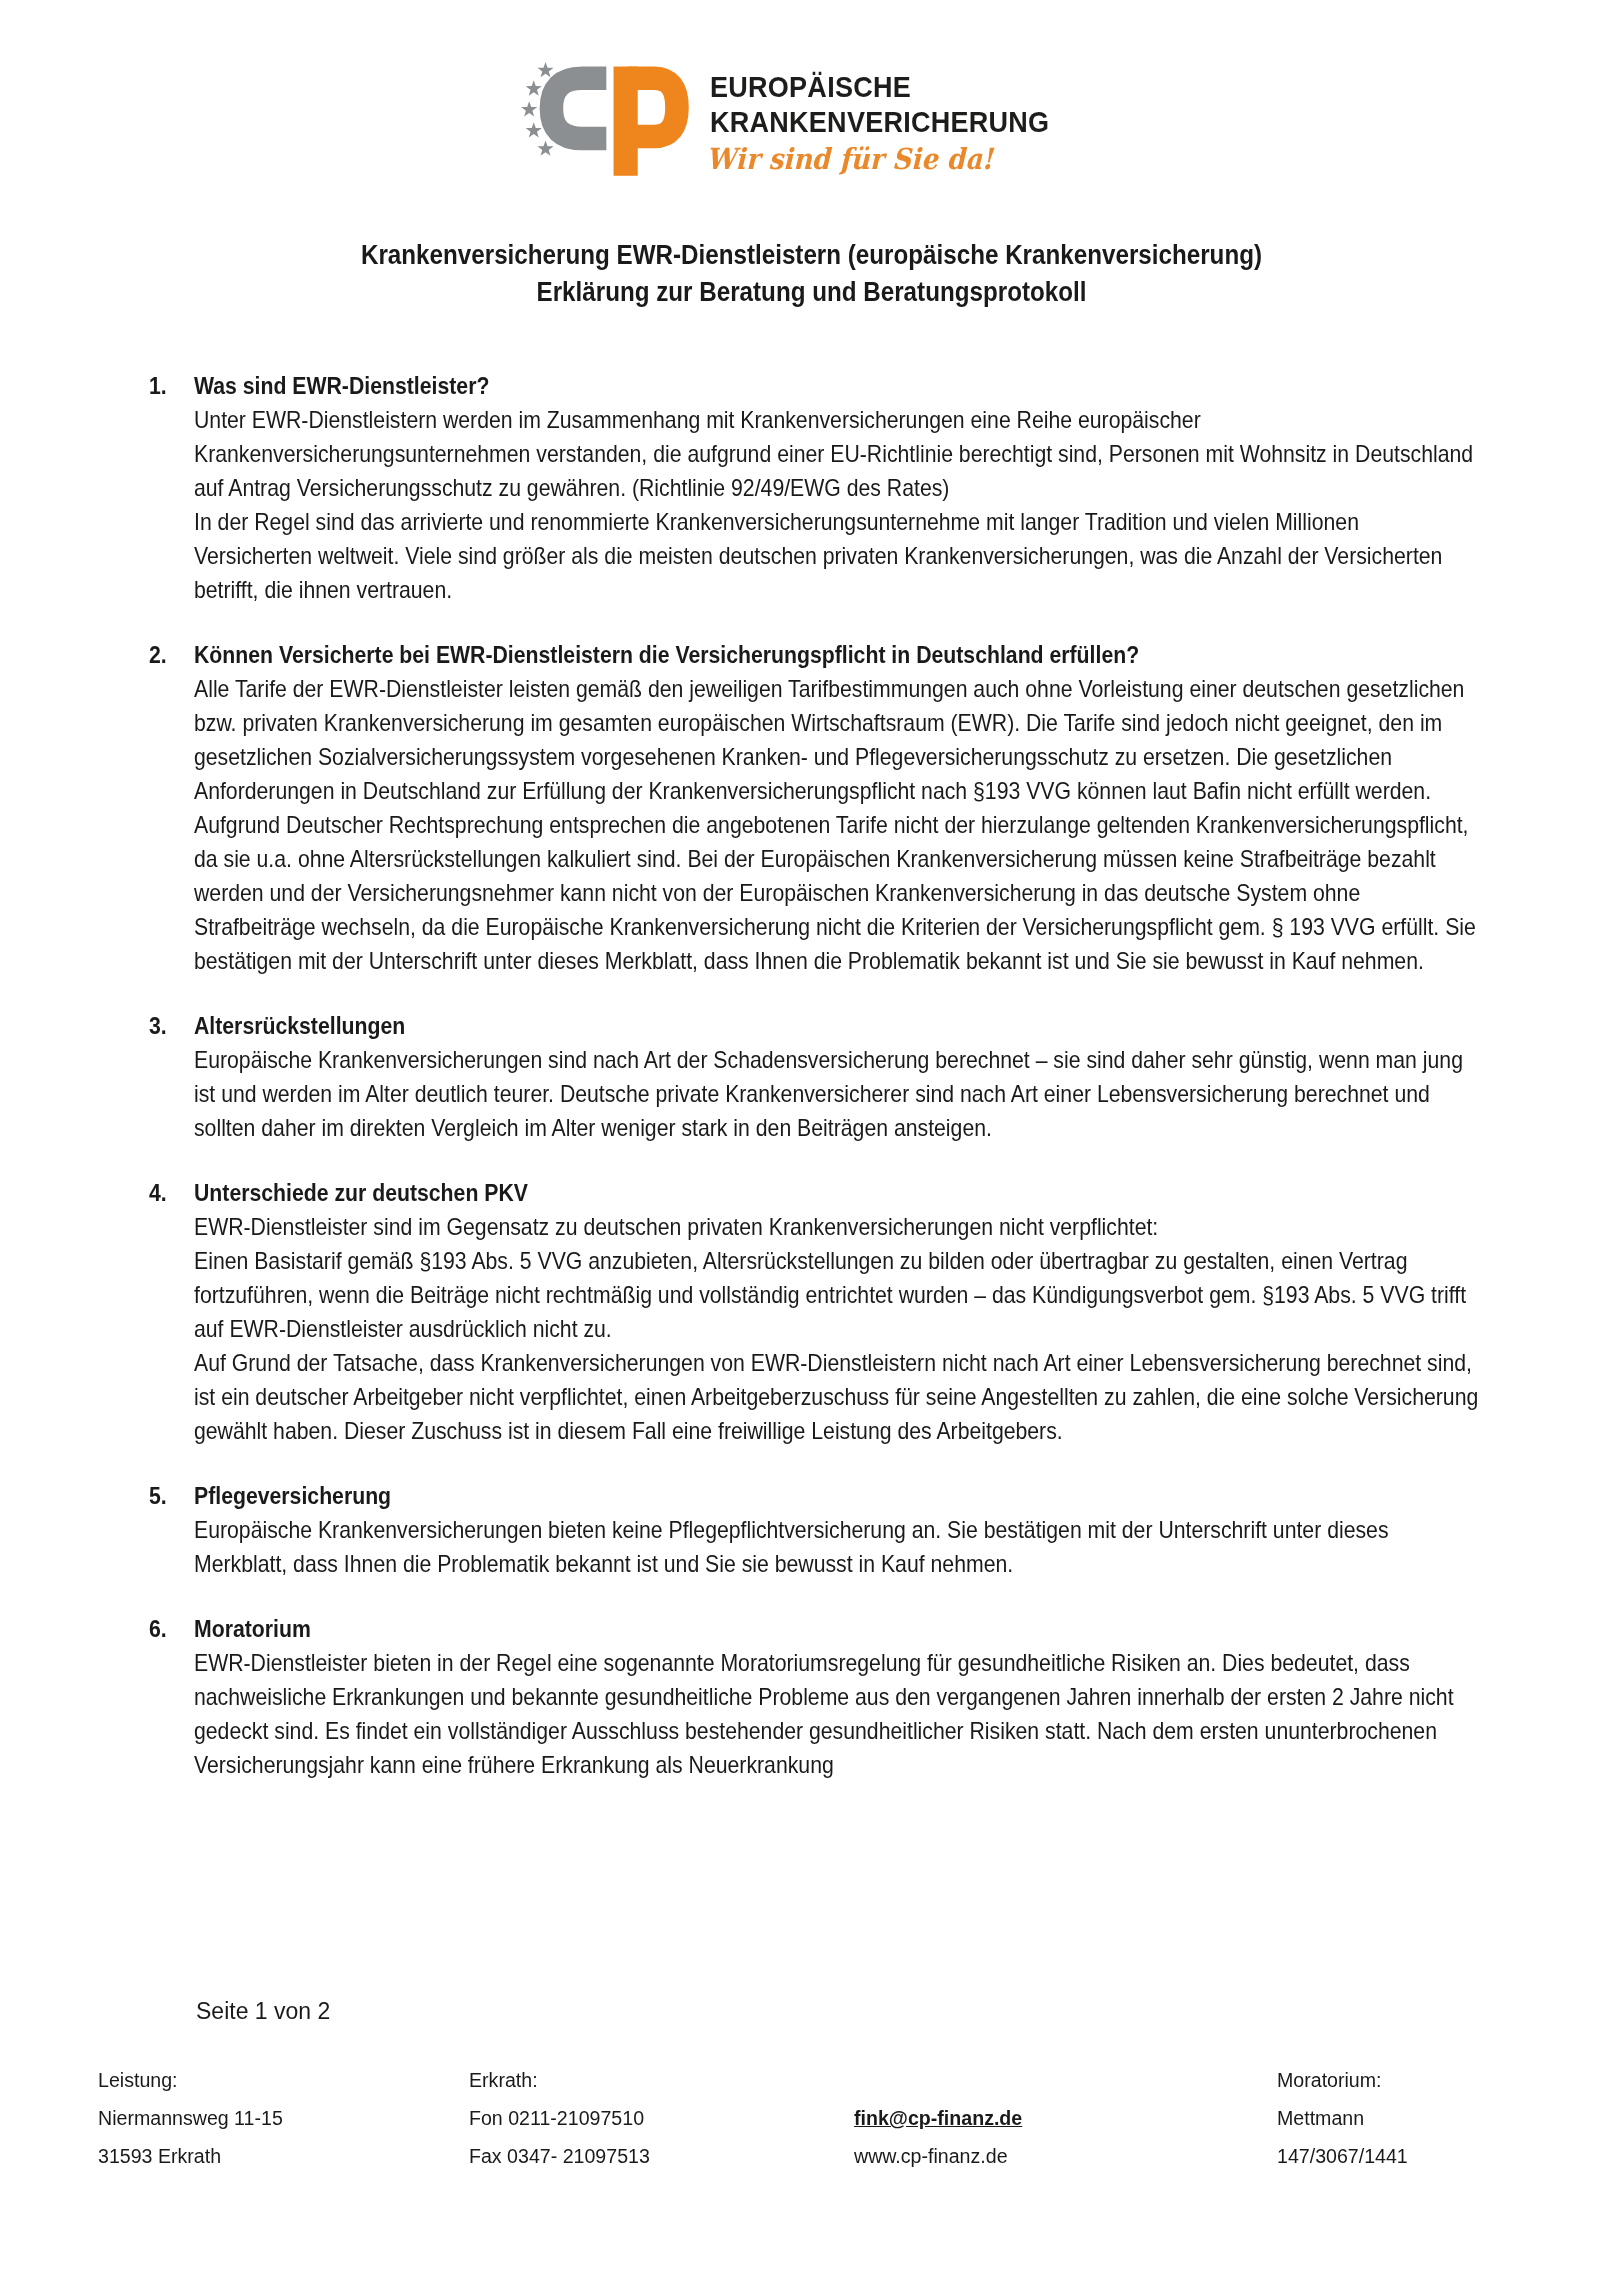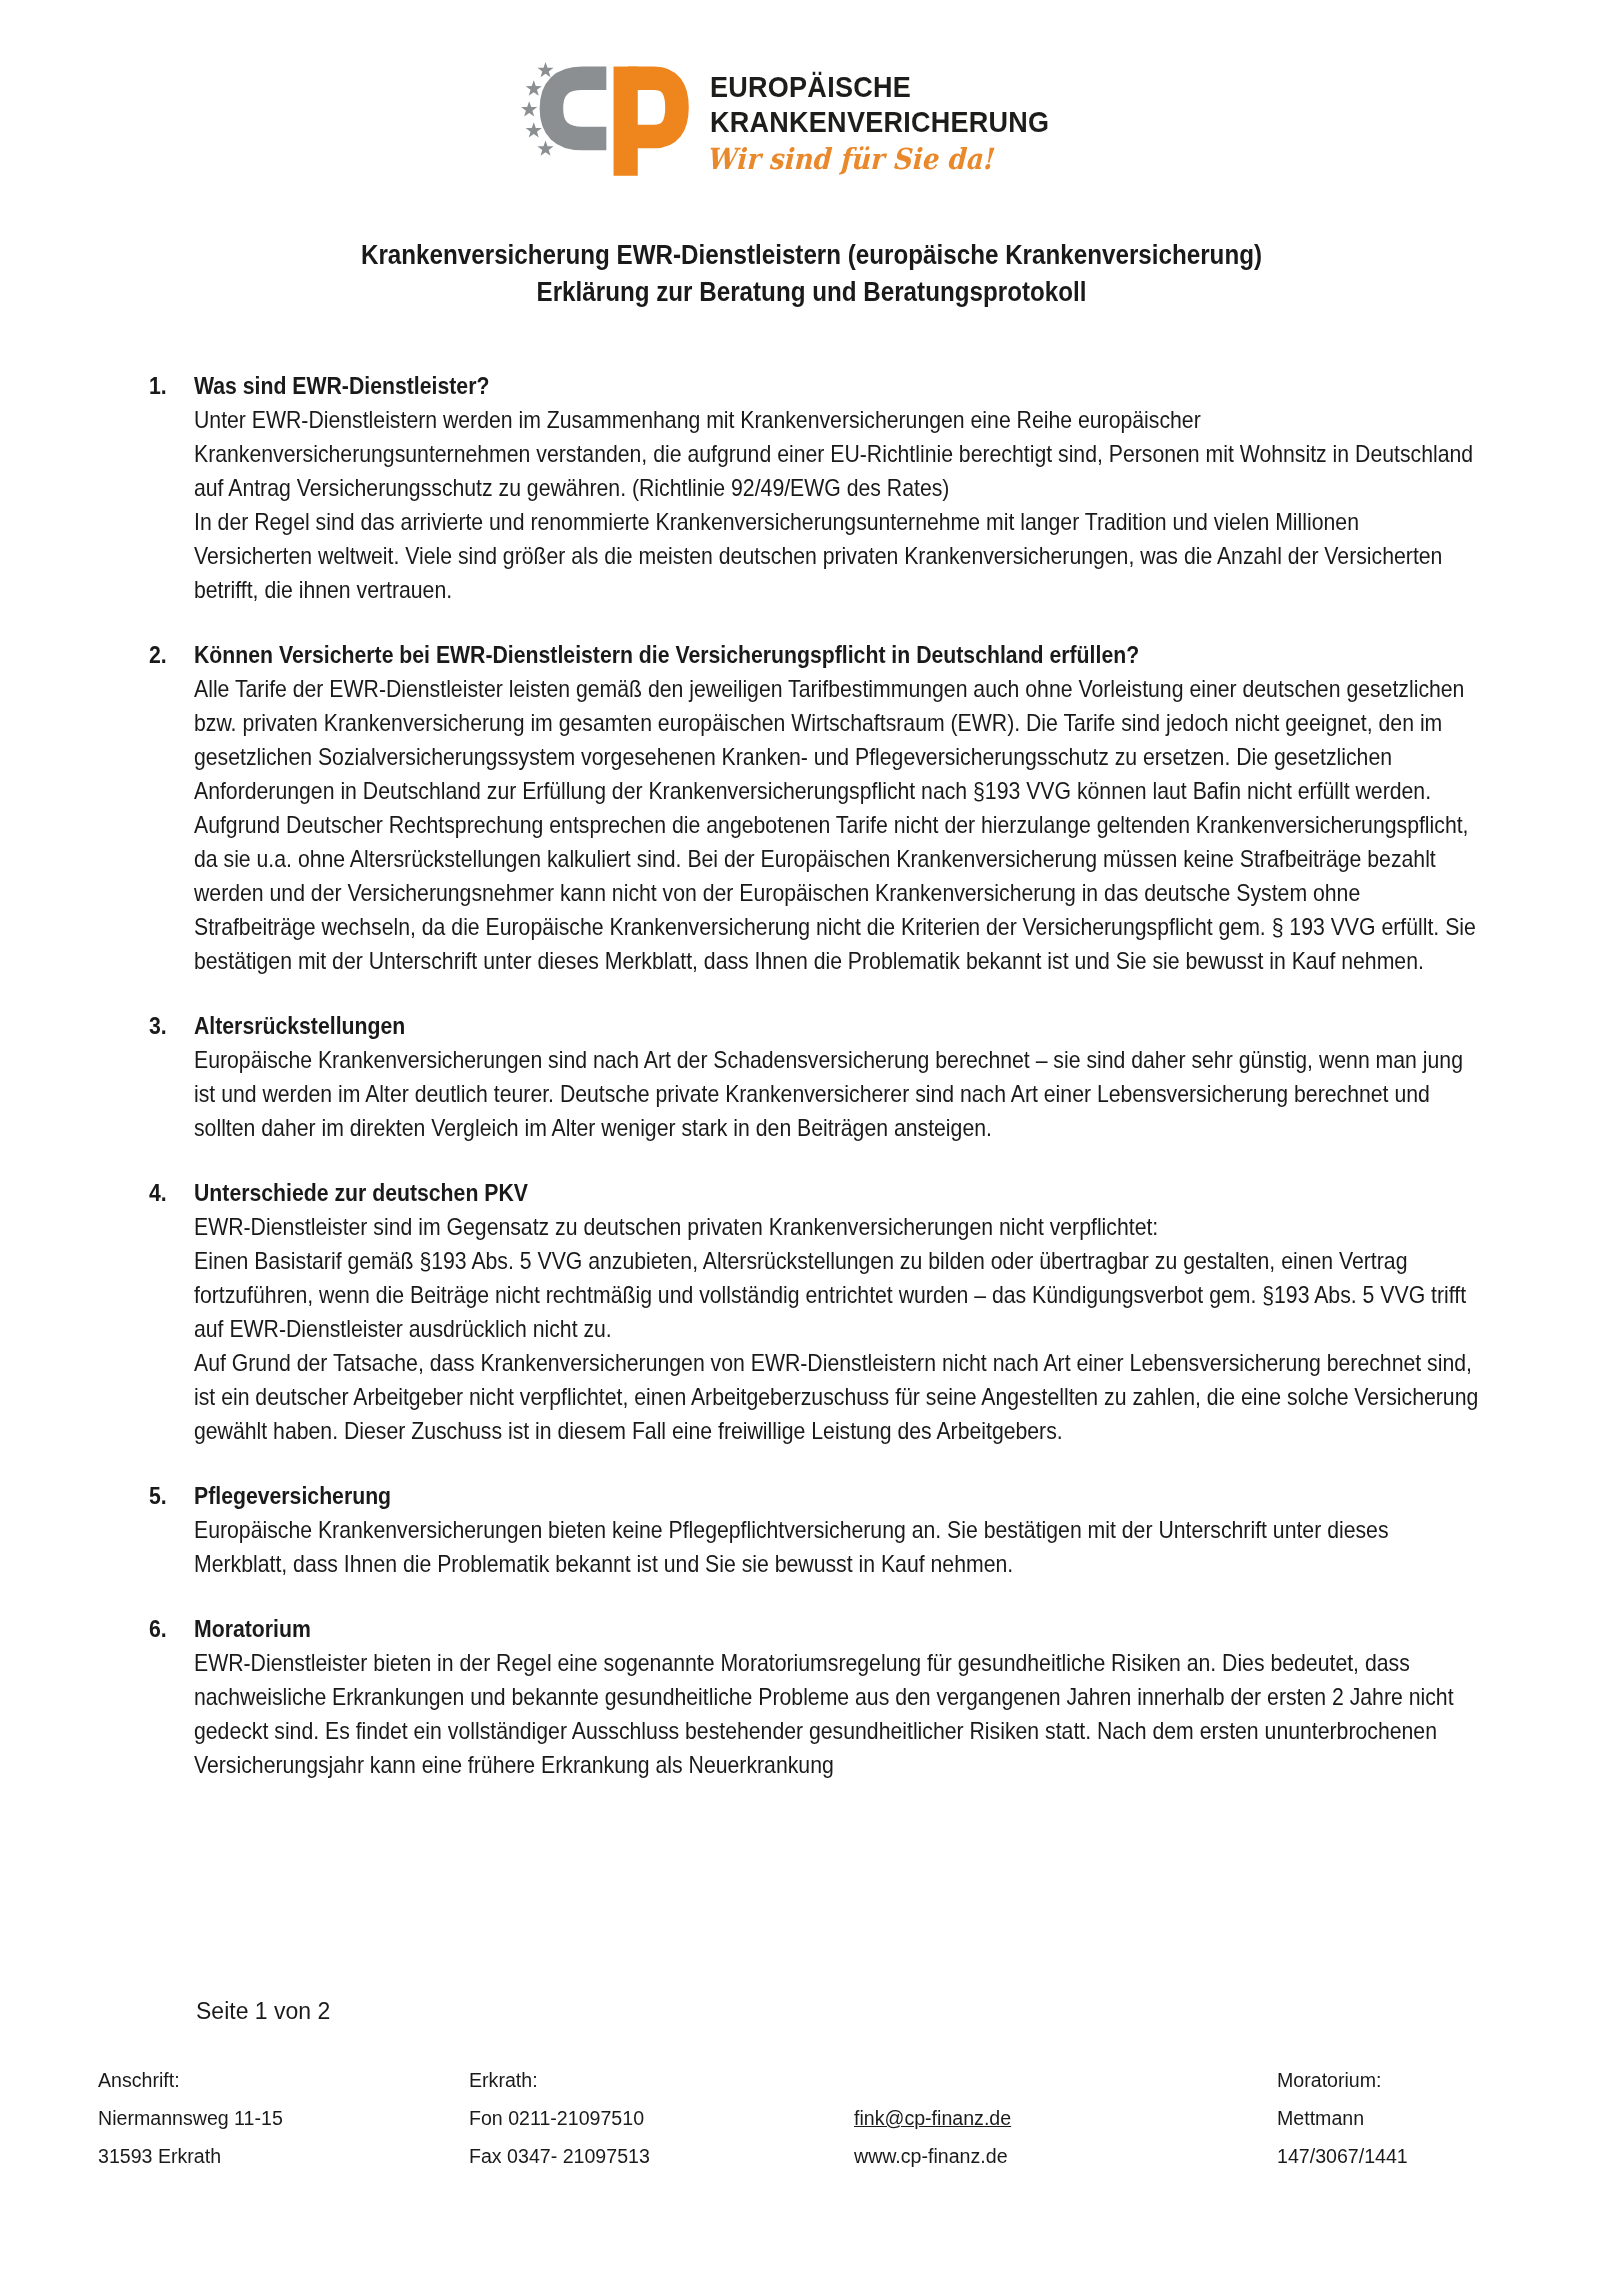--- a/index.html
+++ b/index.html
@@ -82,21 +82,21 @@
   .footer{
     position:absolute;left:0;top:2061px;width:100%;
     font-size:19.6px;line-height:38px;
   }
   .f-col{position:absolute;top:0;white-space:nowrap;}
   .f-col-0{left:98px;}
   .f-col-1{left:469px;}
   .f-col-2{left:854px;}
   .f-col-3{left:1277px;}
   .f-header{min-height:38px;}
-  .f-link{text-decoration:underline;}
+  .f-link{text-decoration:underline;font-weight:bold;}
 </style>
 </head>
 <body>
 
 <div class="page" style="--brand-gray: #8b8f92; --brand-orange: #ee851d; --script-orange: #e9892c;">
 
   <header class="logo-row">
     <svg class="logo-mark" viewBox="0 0 310 185" xmlns="http://www.w3.org/2000/svg">
       <defs>
         <polygon id="eu-star" points="0,-13 3.06,-4.21 12.36,-4.02 4.95,1.61 7.64,10.52 0,5.2 -7.64,10.52 -4.95,1.61 -12.36,-4.02 -3.06,-4.21"></polygon>
@@ -171,21 +171,21 @@
           <h2 class="sec-head">Moratorium</h2>
           <p class="sec-p">EWR-Dienstleister bieten in der Regel eine sogenannte Moratoriumsregelung für gesundheitliche Risiken an. Dies bedeutet, dass nachweisliche Erkrankungen und bekannte gesundheitliche Probleme aus den vergangenen Jahren innerhalb der ersten 2 Jahre nicht gedeckt sind. Es findet ein vollständiger Ausschluss bestehender gesundheitlicher Risiken statt. Nach dem ersten ununterbrochenen Versicherungsjahr kann eine frühere Erkrankung als Neuerkrankung</p>
         </div>
       </div>
     </main>
 
   <div class="page-label">Seite 1 von 2</div>
 
   <footer class="footer">
       <div class="f-col f-col-0">
-        <div class="f-header">Anschrift:</div>
+        <div class="f-header">Leistung:</div>
         <div class="f-line">Niermannsweg 11-15</div>
         <div class="f-line">31593 Erkrath</div>
       </div>
       <div class="f-col f-col-1">
         <div class="f-header">Erkrath:</div>
         <div class="f-line">Fon 0211-21097510</div>
         <div class="f-line">Fax 0347- 21097513</div>
       </div>
       <div class="f-col f-col-2">
         <div class="f-header"></div>

